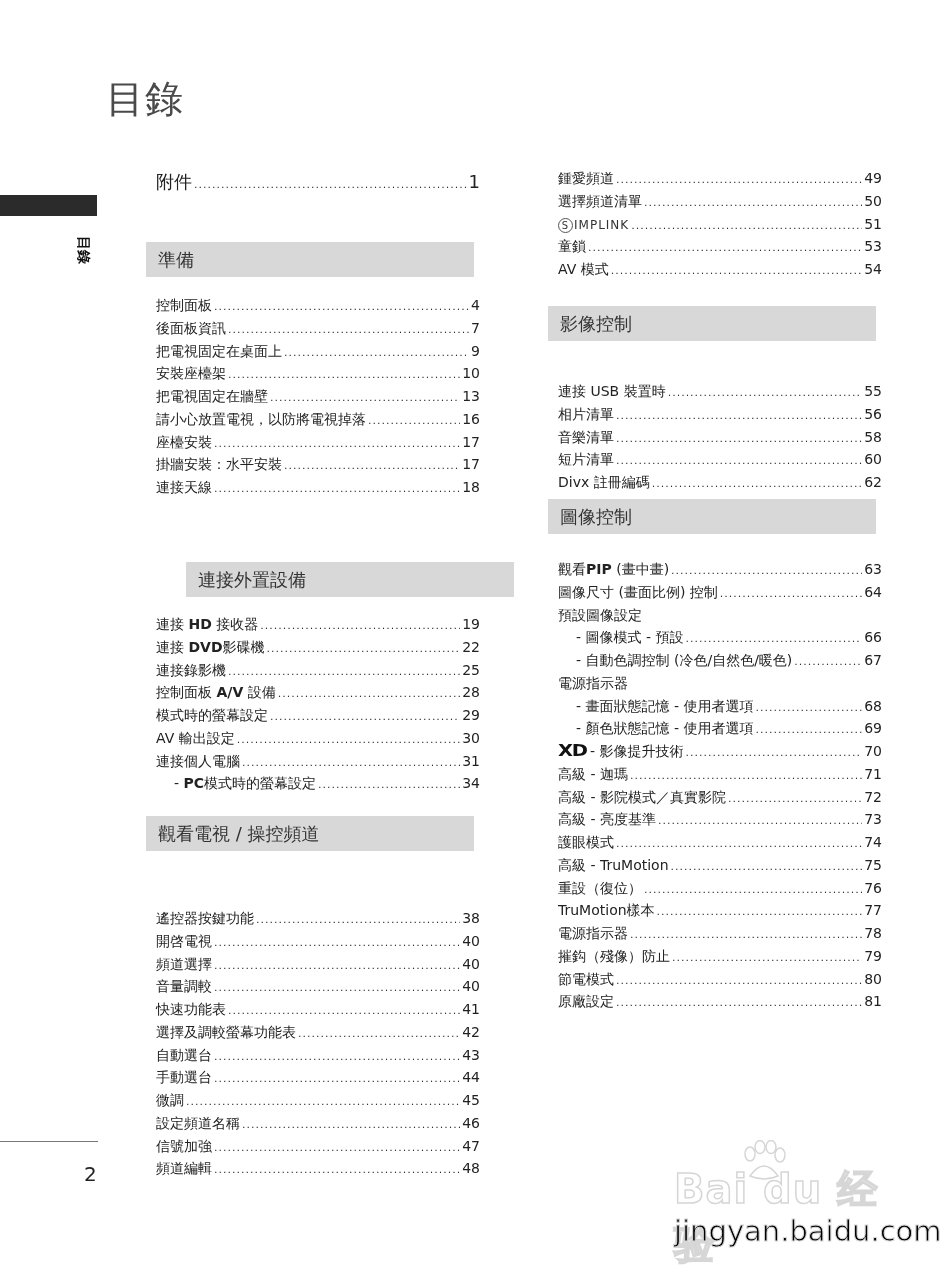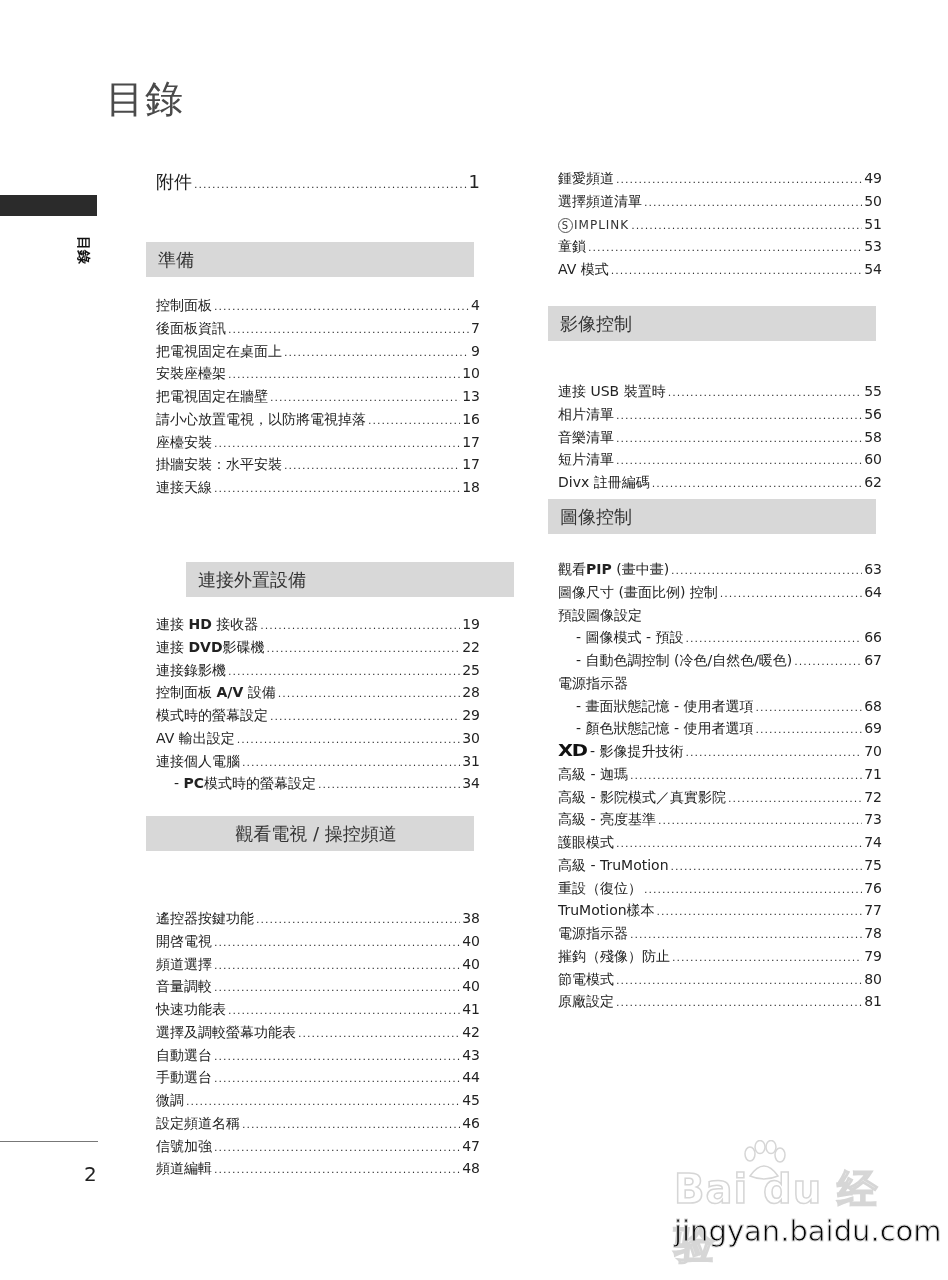--- a/index.html
+++ b/index.html
@@ -190,21 +190,21 @@
         <span class="leader"></span>
         <span class="page">31</span>
       </div>
     <div class="entry sub">
         <span class="label"><span>- </span><b>PC</b><span>模式時的螢幕設定</span></span>
         <span class="leader"></span>
         <span class="page">34</span>
       </div>
   </div>
 
-  <div class="section-header" style="top:816px;text-align:center;">觀看電視 / 操控頻道</div>
+  <div class="section-header" style="top:816px;">觀看電視 / 操控頻道</div>
   <div class="entries" style="top:877px;margin-top:30px;">
     <div class="entry">
         <span class="label">遙控器按鍵功能</span>
         <span class="leader"></span>
         <span class="page">38</span>
       </div>
     <div class="entry">
         <span class="label">開啓電視</span>
         <span class="leader"></span>
         <span class="page">40</span>

